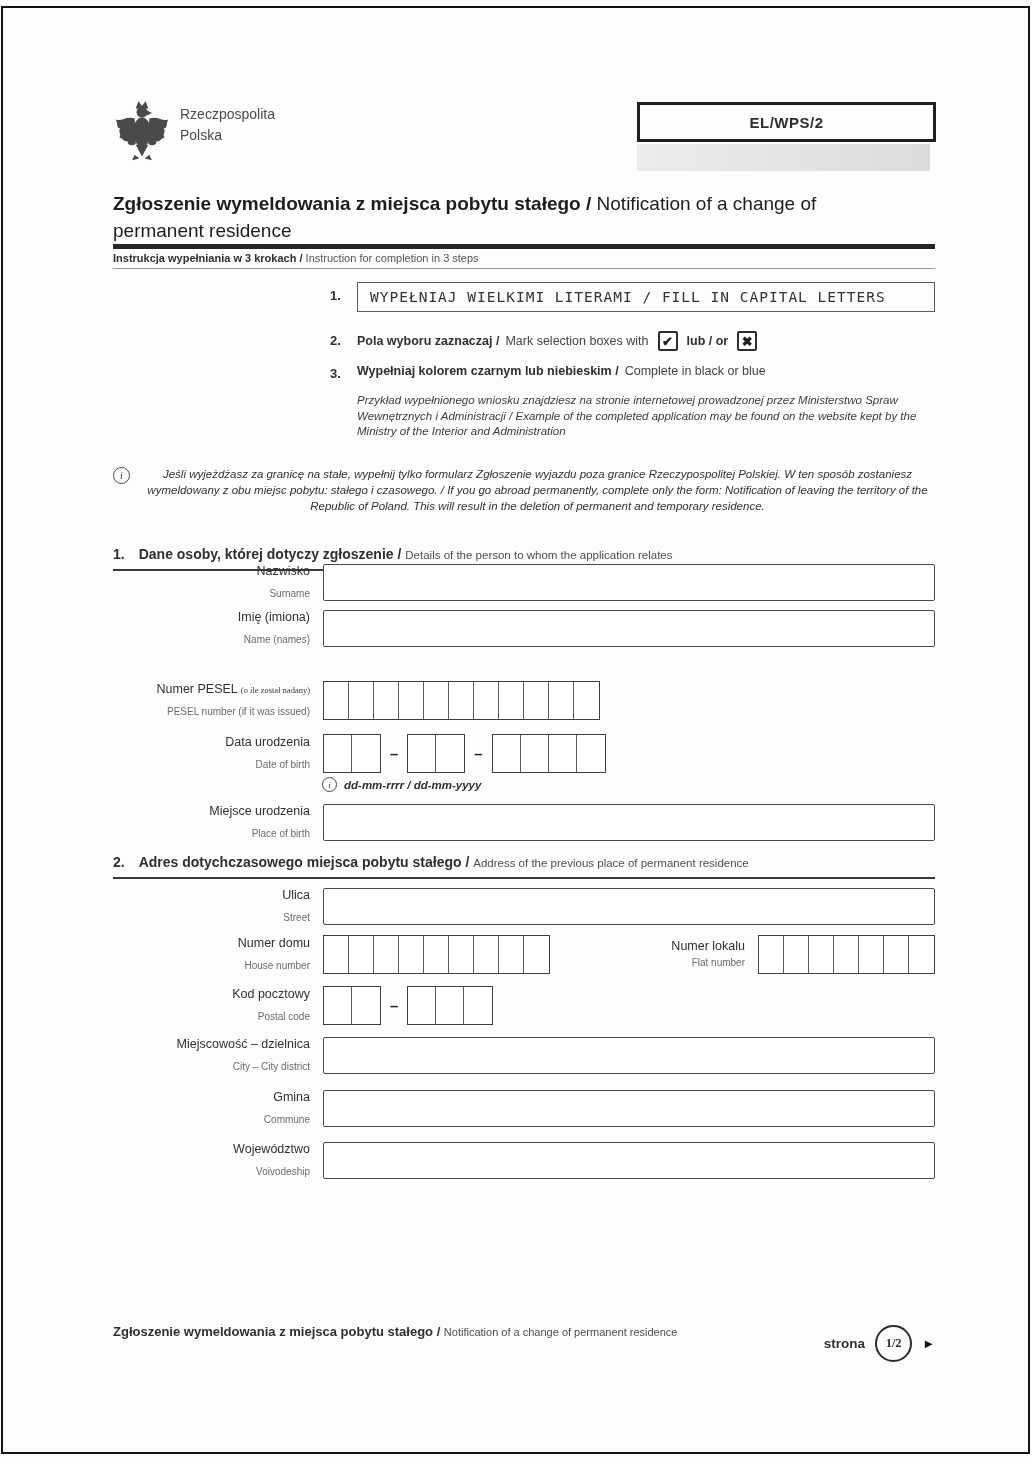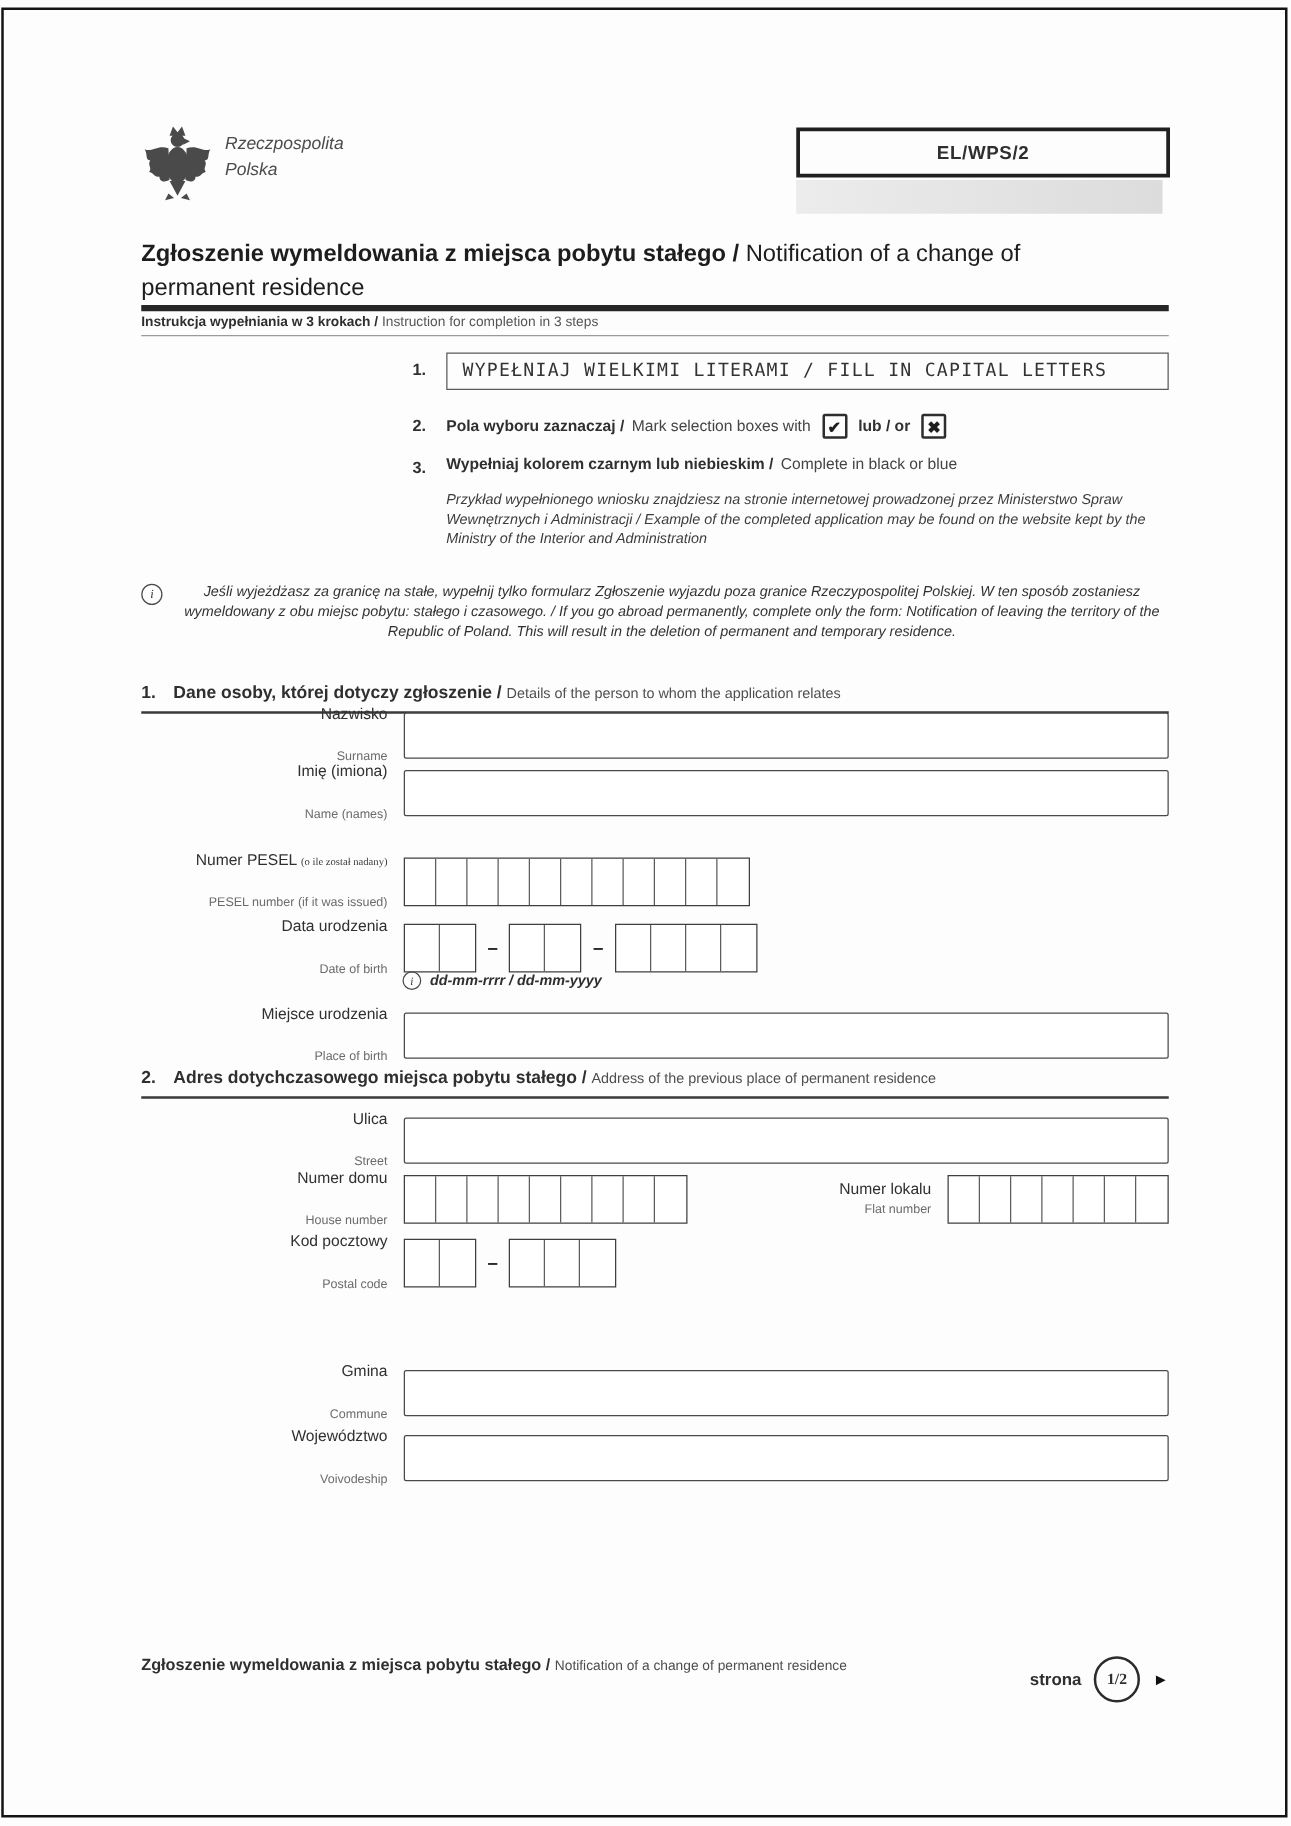--- a/index.html
+++ b/index.html
@@ -2,21 +2,21 @@
 <html lang="pl"><head>
 <meta charset="utf-8">
 <style>
   html,body{margin:0;padding:0;background:#fff;}
   .canvas{position:relative;width:1033px;height:1461px;background:#fdfdfd;overflow:hidden;
           font-family:"Liberation Sans",sans-serif;color:#2f2f2f;}
   .frame{position:absolute;inset:6px 3px 7px 1px;border:2.5px solid #141414;pointer-events:none;}
 
   
   .eagle{position:absolute;left:113px;top:98px;width:58px;height:70px;}
-  .republic{position:absolute;left:180px;top:104px;font-size:14px;line-height:21px;color:#4c4c4c;font-style:italic;}
+  .republic{position:absolute;left:180px;top:104px;font-size:14px;line-height:21px;color:#4c4c4c;}
   .codebox{position:absolute;left:637px;top:102px;width:293px;height:34px;border:3px solid #202020;
            display:flex;align-items:center;justify-content:center;font-weight:bold;font-size:15px;letter-spacing:.5px;}
   .graybar{position:absolute;left:637px;top:144px;width:293px;height:27px;
            background:linear-gradient(to right,#ececec,#dcdcdc);}
 
   .title{position:absolute;left:113px;top:190px;width:790px;font-size:19px;line-height:27px;color:#1d1d1d;}
   .title .pl{font-weight:bold;}
   .thickbar{position:absolute;left:113px;top:244px;width:822px;height:5px;background:#262626;}
   .instr-head{position:absolute;left:113px;top:252px;width:822px;font-size:11px;padding-bottom:4px;border-bottom:1.5px solid #9a9a9a;}
   .instr-head .pl{font-weight:bold;}
@@ -42,21 +42,21 @@
   .sechead{position:absolute;left:113px;width:822px;border-bottom:2px solid #3a3a3a;padding-bottom:6px;
            display:flex;gap:14px;align-items:baseline;}
   .sechead .num{font-weight:bold;font-size:14px;}
   .sechead .pl{font-weight:bold;font-size:14px;}
   .sechead .en{font-size:11.5px;color:#4e4e4e;}
 
   .row{position:absolute;left:113px;width:822px;display:flex;align-items:center;}
   .lbl{width:197px;text-align:right;padding-right:13px;flex:0 0 auto;line-height:1.25;}
   .lbl .pl{font-size:12.5px;color:#303030;display:block;}
   .lbl .pl .note{font-size:8.5px;color:#3a3a3a;font-family:Liberation Serif, serif;}
-  .lbl .en{font-size:10px;color:#6b6b6b;display:block;margin-top:20px;}
+  .lbl .en{font-size:10px;color:#6b6b6b;display:block;margin-top:8px;}
   .boxinput{flex:1;height:37px;border:1.6px solid #4a4a4a;border-radius:2px;background:#fff;
             font-family:"Liberation Sans",sans-serif;font-size:15px;padding:0 8px;box-sizing:border-box;color:#111;}
   .cellgrid{display:flex;height:39px;border:1.6px solid #3f3f3f;background:#fff;box-sizing:border-box;}
   .cellgrid .cell{width:25px;border-right:1.2px solid #5d5d5d;box-sizing:border-box;}
   .cellgrid .cell:last-child{border-right:none;}
   .cellgrid.lg .cell{width:28px;}
   .dash{font-weight:bold;font-size:15px;margin:0 9px;color:#222;}
   .fmtnote{position:absolute;left:322px;top:777px;display:flex;align-items:center;gap:7px;}
   .fmtnote .icircle{width:13px;height:13px;font-size:9px;margin-top:0;}
   .fmtnote .t{font-style:italic;font-size:11.5px;font-weight:bold;color:#2e2e2e;}
@@ -274,20 +274,27 @@
         <div class="cell"></div>
       </div>
     <span class="dash">–</span>
     <div class="cellgrid lg">
         <div class="cell"></div>
         <div class="cell"></div>
         <div class="cell"></div>
       </div>
   </div>
 
+  <div class="row" style="top:1037px;">
+    <div class="lbl">
+      <span class="pl">Miejscowość – dzielnica</span>
+      <span class="en">City – City district</span>
+    </div>
+    <input class="boxinput" value="" style="">
+  </div>
 
   <div class="row" style="top:1090px;">
     <div class="lbl">
       <span class="pl">Gmina</span>
       <span class="en">Commune</span>
     </div>
     <input class="boxinput" value="" style="">
   </div>
 
   <div class="row" style="top:1142px;">

